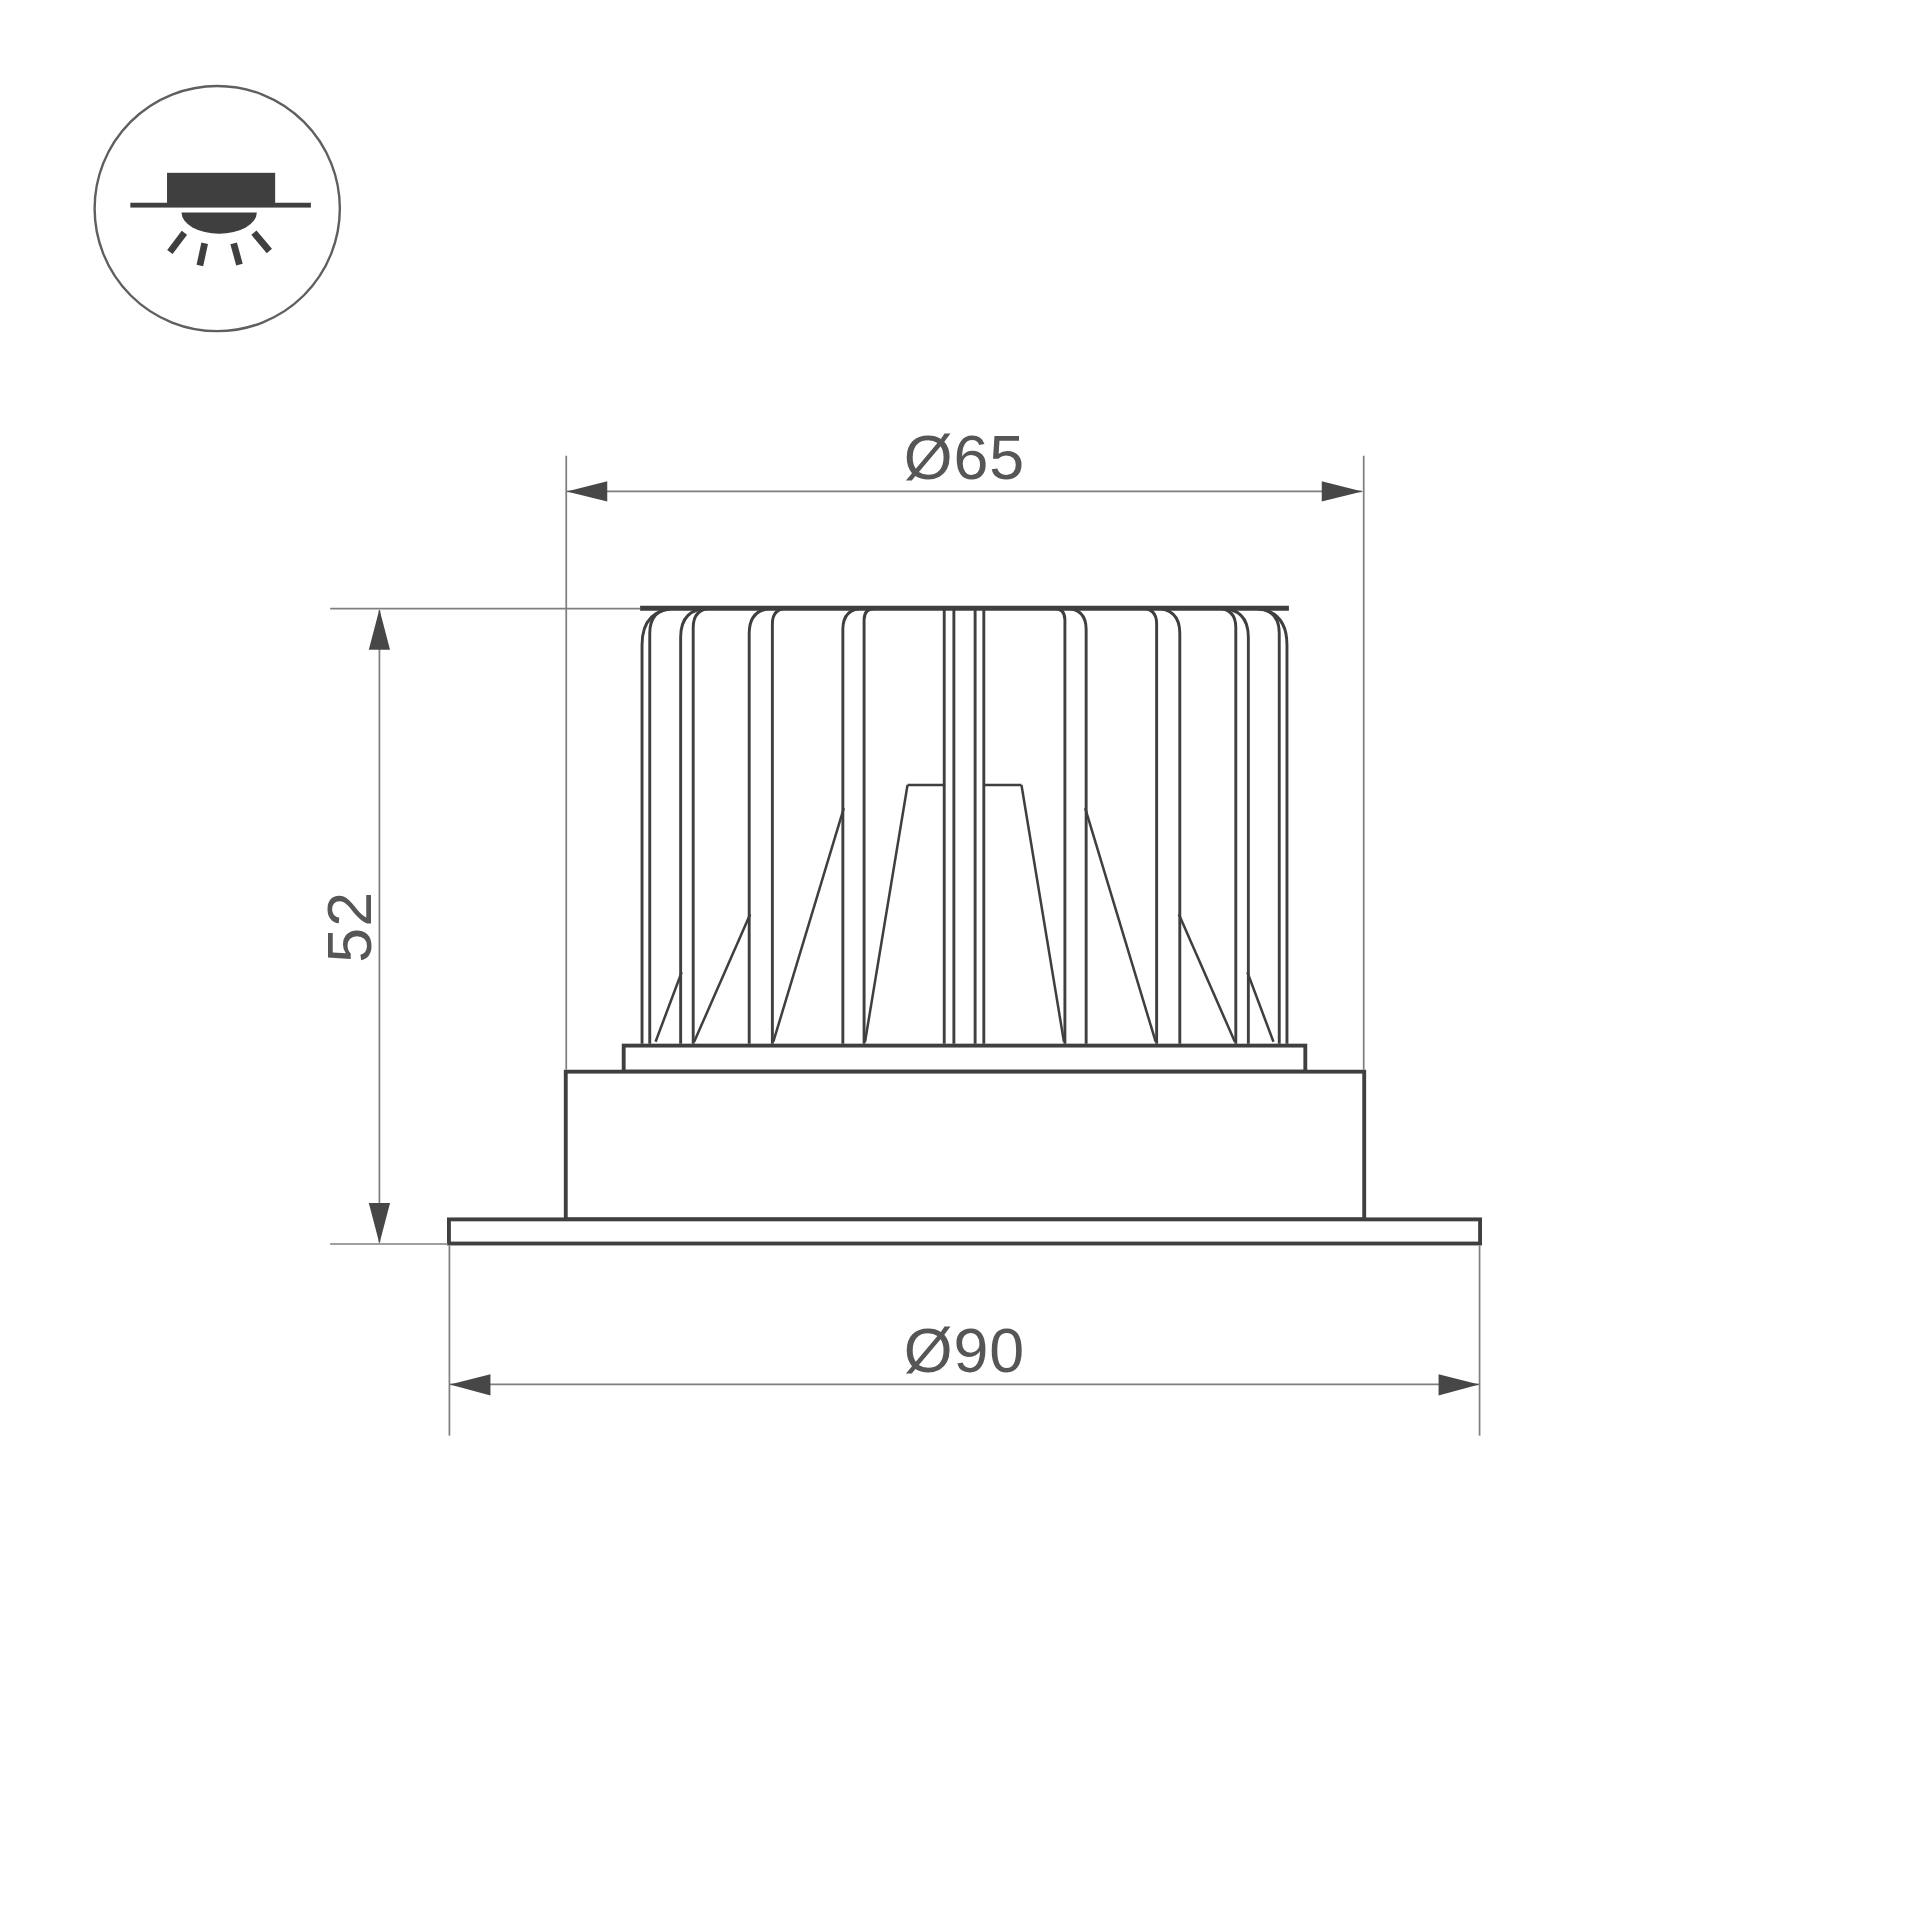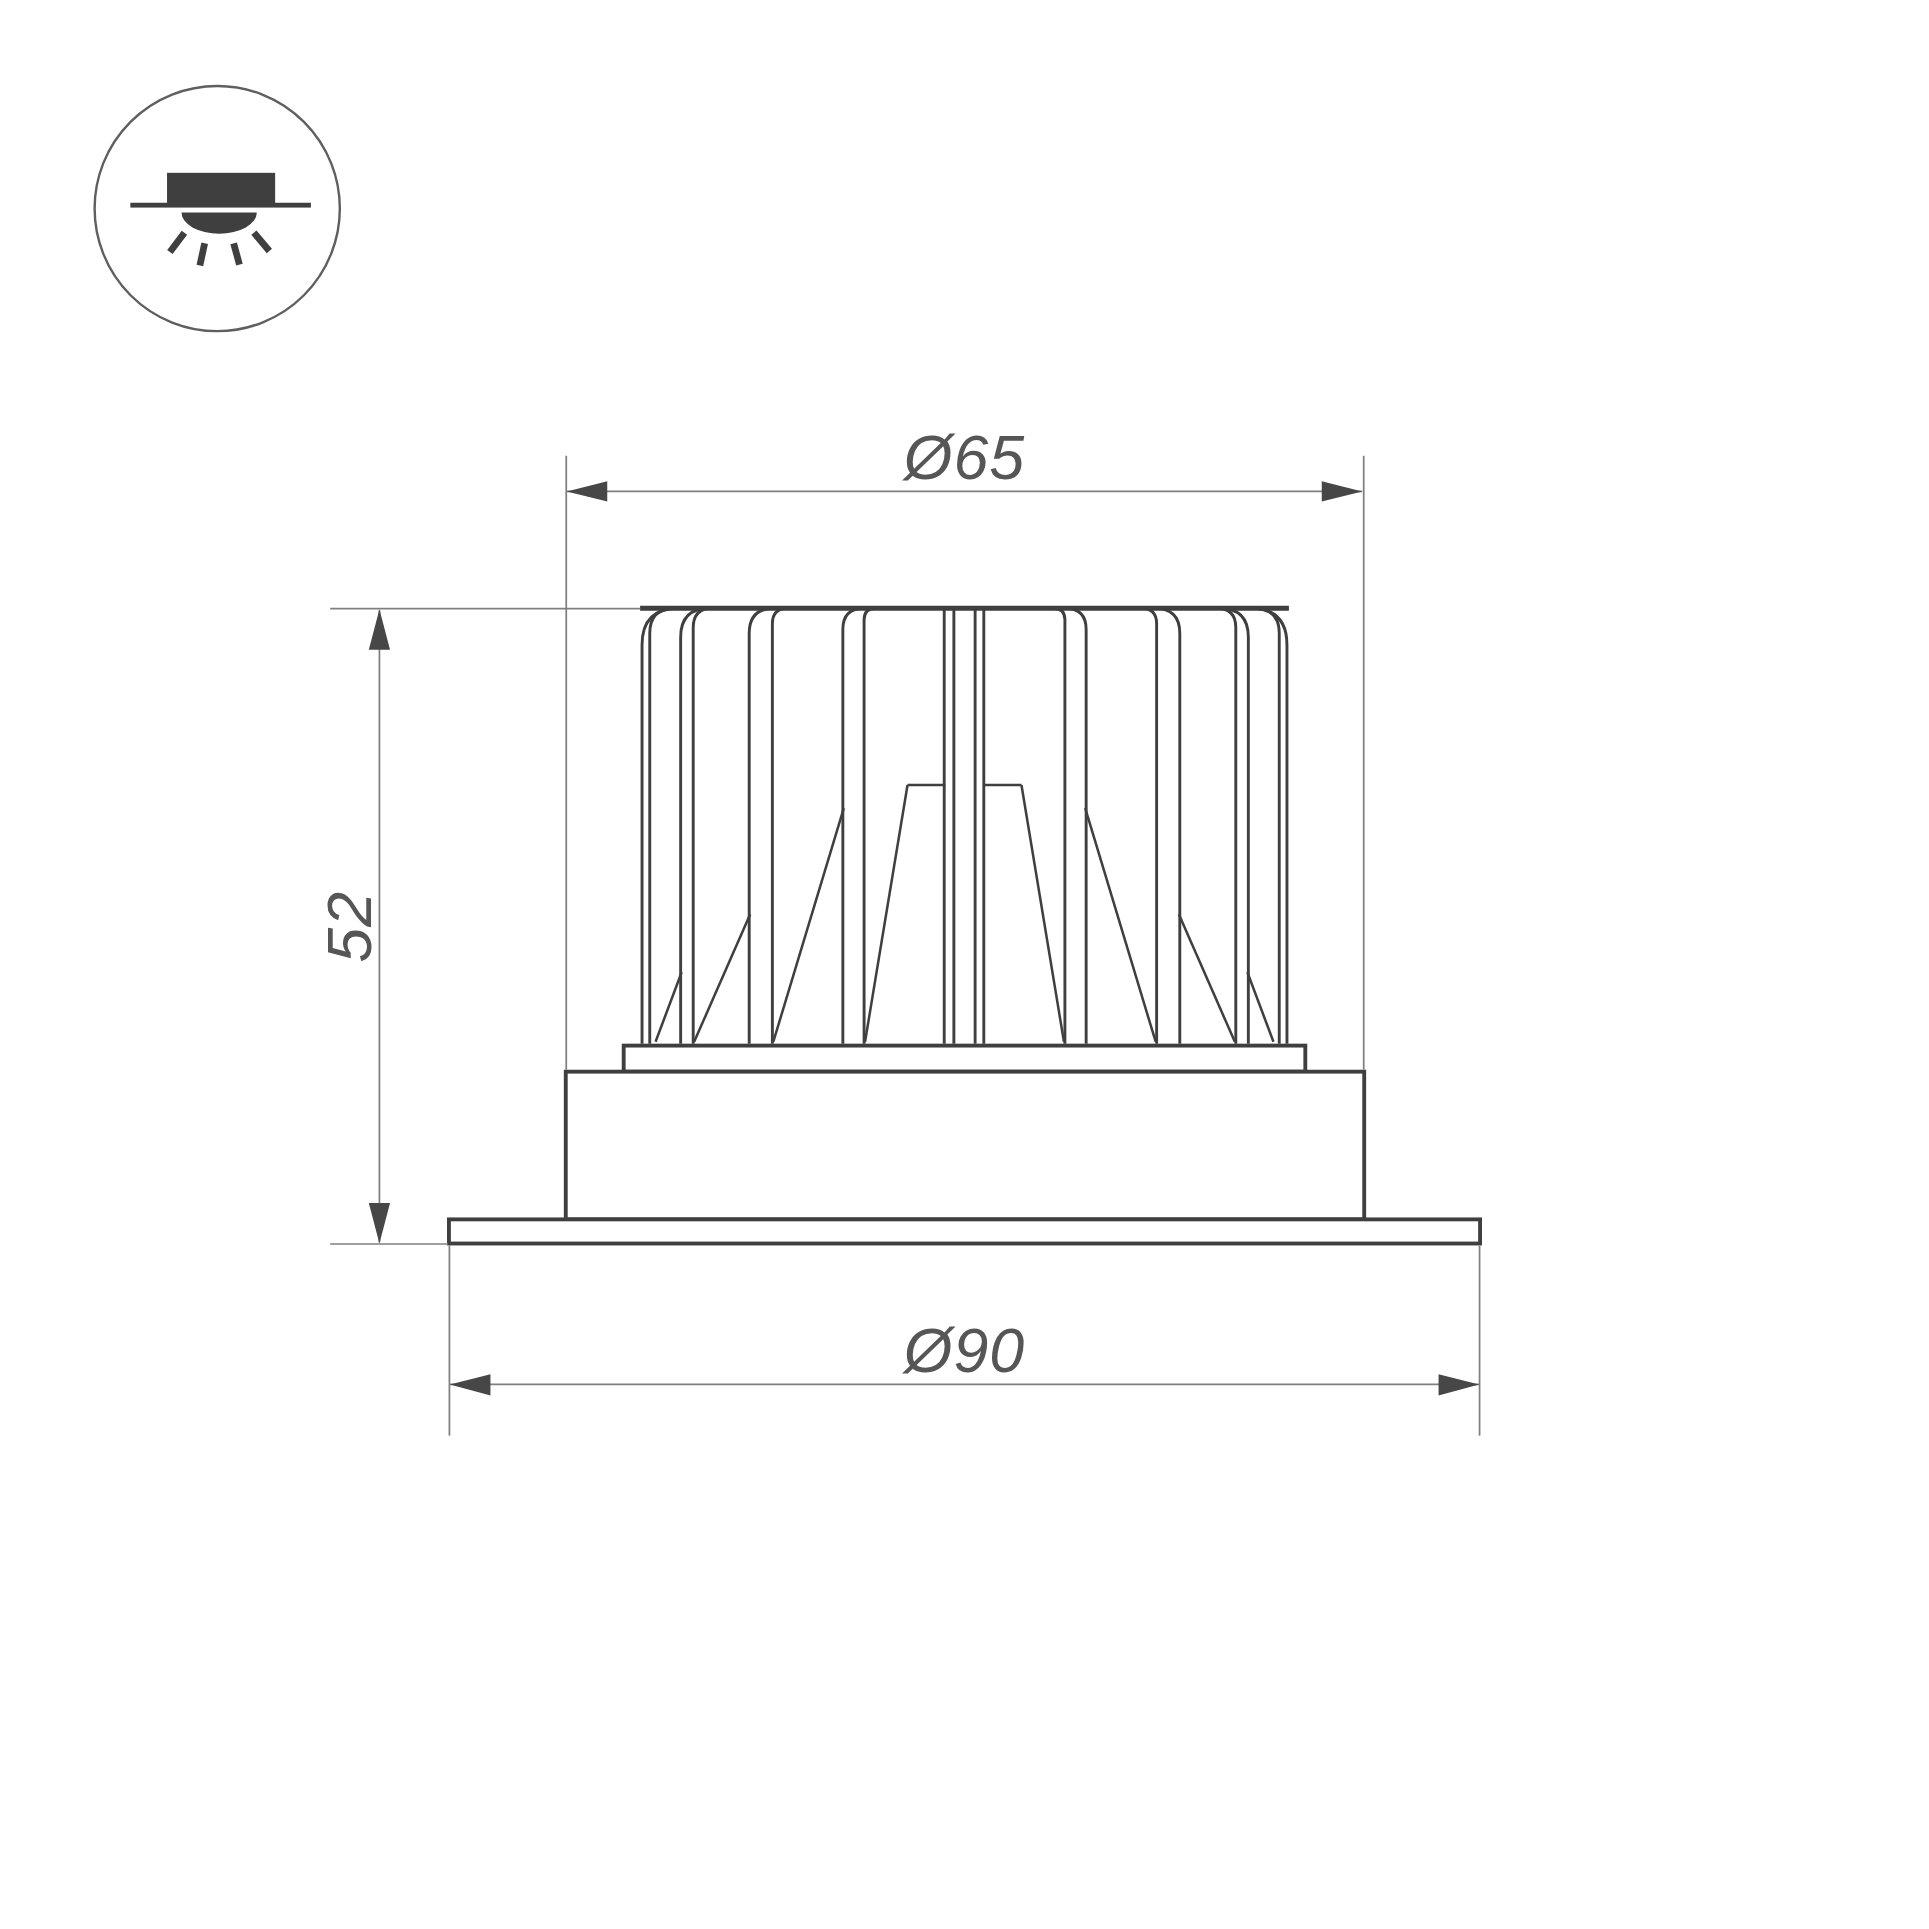--- a/index.html
+++ b/index.html
@@ -1,17 +1,17 @@
 <!DOCTYPE html>
 <html><head>
 <meta charset="utf-8">
 <style>
   html,body{margin:0;padding:0;height:100%;background:#ffffff;}
   body{font-family:"Liberation Sans", sans-serif;}
-  .stage{width:100%;height:100%;display:block;font-style:italic;}
+  .stage{width:100%;height:100%;display:block;}
   svg{display:block;width:100%;height:100%;}
   .ln-thick{stroke:#3f3f3f;stroke-width:5;fill:none;}
   .fin     {stroke:#3f3f3f;stroke-width:3;fill:none;}
   .edge    {stroke:#3f3f3f;stroke-width:2.6;fill:none;}
   .boxfill {stroke:#3f3f3f;stroke-width:4;fill:#ffffff;}
   
   .dim     {stroke:#7f7f7f;stroke-width:1.8;fill:none;}
   .arrow   {fill:#474747;stroke:none;}
   .dimtext {fill:#565656;font-size:65px;letter-spacing:1px;}
   

